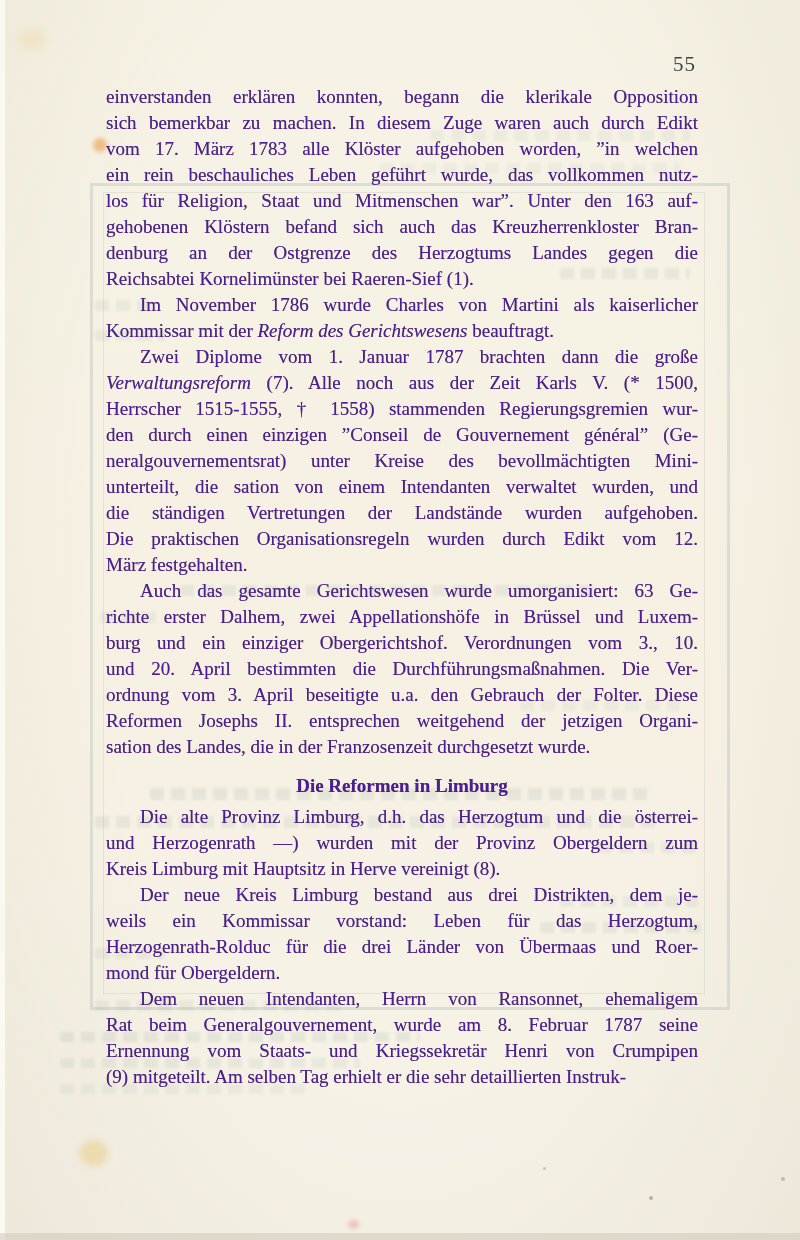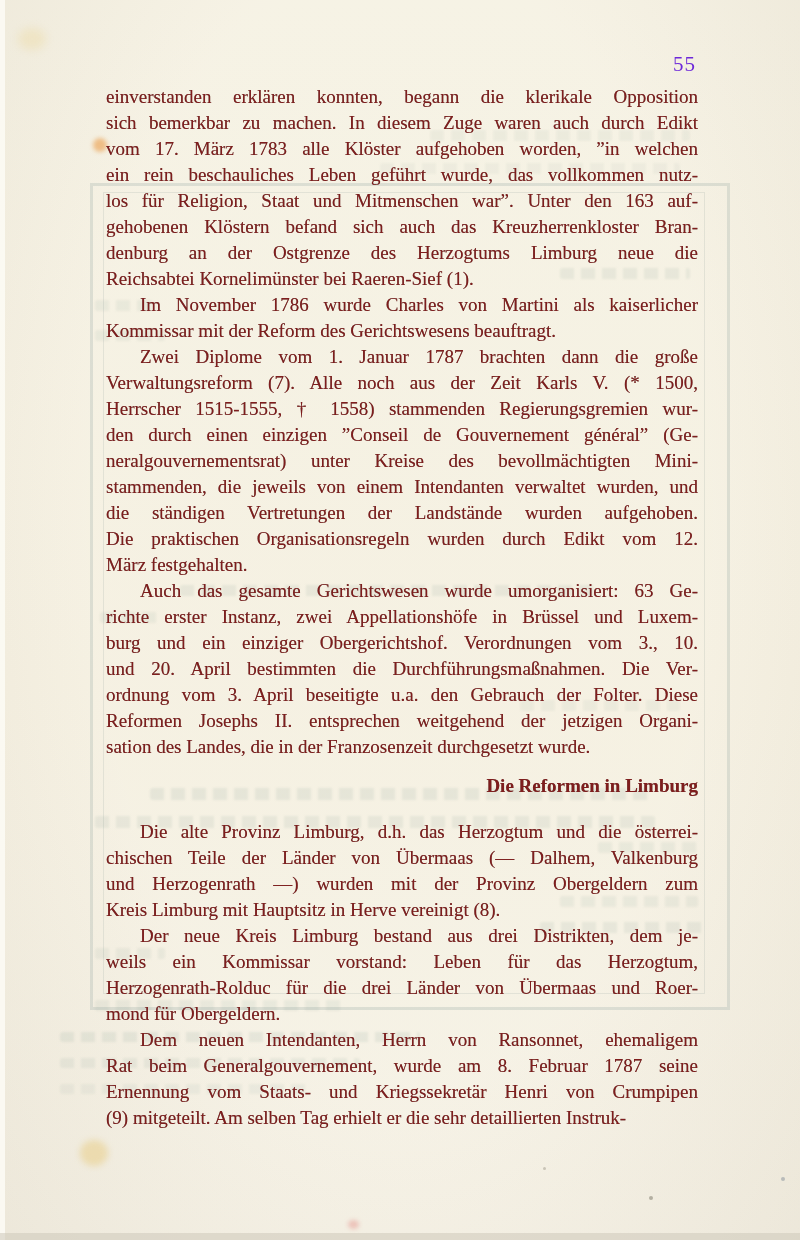--- a/index.html
+++ b/index.html
@@ -27,36 +27,36 @@
   .edge-left {
     position:absolute; left:0; top:0; width:5px; height:1240px;
     background:rgba(253,252,246,0.85);
   }
   .edge-bottom {
     position:absolute; left:0; top:1233px; width:800px; height:7px;
     background:rgba(205,200,186,0.55); filter:blur(0.6px);
   }
   .page-number {
     position:absolute; top:52px; right:104px;
-    font-size:21px; color:#6d28d9; letter-spacing:1px;
+    font-size:21px; color:#404040; letter-spacing:1px;
   }
   .text-column {
     position:absolute; left:106px; top:84px; width:592px;
-    font-size:19px; line-height:26px; color:#7f1d1d;
+    font-size:19px; line-height:26px; color:#4c1d95;
     text-shadow:0 0 0.5px rgba(35,28,22,0.55);
   }
   .line {
     text-align:justify; text-align-last:justify;
     white-space:nowrap; overflow:hidden; height:26px;
   }
   .line.last { text-align-last:left; }
   .line.indent { text-indent:34px; }
-  .it { }
+  .it { font-style:italic; }
   .heading {
-    font-weight:bold; text-align:right; margin:13px 0 20px 0; height:26px;
+    font-weight:bold; text-align:center; margin:13px 0 5px 0; height:26px;
   }
 </style>
 </head>
 <body>
 
 <div class="page">
   <div class="edge-left"></div>
   <div class="bleed-frame-outer"></div>
   <div class="bleed-frame-inner"></div>
   <div id="smudges">
@@ -90,43 +90,42 @@
     </div>
 
   <div class="page-number">55</div>
   <div class="text-column" id="text-column">
       <div class="line"><span>einverstanden erklären konnten, begann die klerikale Opposition</span></div>
       <div class="line"><span>sich bemerkbar zu machen. In diesem Zuge waren auch durch Edikt</span></div>
       <div class="line"><span>vom 17. März 1783 alle Klöster aufgehoben worden, ”in welchen</span></div>
       <div class="line"><span>ein rein beschauliches Leben geführt wurde, das vollkommen nutz-</span></div>
       <div class="line"><span>los für Religion, Staat und Mitmenschen war”. Unter den 163 auf-</span></div>
       <div class="line"><span>gehobenen Klöstern befand sich auch das Kreuzherrenkloster Bran-</span></div>
-      <div class="line"><span>denburg an der Ostgrenze des Herzogtums Limburg neue die</span></div>
+      <div class="line"><span>denburg an der Ostgrenze des Herzogtums Landes gegen die</span></div>
       <div class="line last"><span>Reichsabtei Kornelimünster bei Raeren-Sief (1).</span></div>
       <div class="line indent"><span>Im November 1786 wurde Charles von Martini als kaiserlicher</span></div>
       <div class="line last"><span>Kommissar mit der </span><span class="it">Reform des Gerichtswesens</span><span> beauftragt.</span></div>
       <div class="line indent"><span>Zwei Diplome vom 1. Januar 1787 brachten dann die große</span></div>
       <div class="line"><span class="it">Verwaltungsreform</span><span> (7). Alle noch aus der Zeit Karls V. (* 1500,</span></div>
       <div class="line"><span>Herrscher 1515-1555, † 1558) stammenden Regierungsgremien wur-</span></div>
       <div class="line"><span>den durch einen einzigen ”Conseil de Gouvernement général” (Ge-</span></div>
       <div class="line"><span>neralgouvernementsrat) unter Kreise des bevollmächtigten Mini-</span></div>
-      <div class="line"><span>stammenden, die jeweils von einem Intendanten verwaltet wurden, und</span></div>
+      <div class="line"><span>unterteilt, die sation von einem Intendanten verwaltet wurden, und</span></div>
       <div class="line"><span>die ständigen Vertretungen der Landstände wurden aufgehoben.</span></div>
       <div class="line"><span>Die praktischen Organisationsregeln wurden durch Edikt vom 12.</span></div>
       <div class="line last"><span>März festgehalten.</span></div>
       <div class="line indent"><span>Auch das gesamte Gerichtswesen wurde umorganisiert: 63 Ge-</span></div>
-      <div class="line"><span>richte erster Instanz, zwei Appellationshöfe in Brüssel und Luxem-</span></div>
+      <div class="line"><span>richte erster Dalhem, zwei Appellationshöfe in Brüssel und Luxem-</span></div>
       <div class="line"><span>burg und ein einziger Obergerichtshof. Verordnungen vom 3., 10.</span></div>
       <div class="line"><span>und 20. April bestimmten die Durchführungsmaßnahmen. Die Ver-</span></div>
       <div class="line"><span>ordnung vom 3. April beseitigte u.a. den Gebrauch der Folter. Diese</span></div>
       <div class="line"><span>Reformen Josephs II. entsprechen weitgehend der jetzigen Organi-</span></div>
       <div class="line last"><span>sation des Landes, die in der Franzosenzeit durchgesetzt wurde.</span></div>
       <div class="heading">Die Reformen in Limburg</div>
       <div class="line indent"><span>Die alte Provinz Limburg, d.h. das Herzogtum und die österrei-</span></div>
-      <div class="line"><span>chischen Teile der Länder von Übermaas (— Dalhem, Valkenburg</span></div>
       <div class="line"><span>und Herzogenrath —) wurden mit der Provinz Obergeldern zum</span></div>
       <div class="line last"><span>Kreis Limburg mit Hauptsitz in Herve vereinigt (8).</span></div>
       <div class="line indent"><span>Der neue Kreis Limburg bestand aus drei Distrikten, dem je-</span></div>
       <div class="line"><span>weils ein Kommissar vorstand: Leben für das Herzogtum,</span></div>
       <div class="line"><span>Herzogenrath-Rolduc für die drei Länder von Übermaas und Roer-</span></div>
       <div class="line last"><span>mond für Obergeldern.</span></div>
       <div class="line indent"><span>Dem neuen Intendanten, Herrn von Ransonnet, ehemaligem</span></div>
       <div class="line"><span>Rat beim Generalgouvernement, wurde am 8. Februar 1787 seine</span></div>
       <div class="line"><span>Ernennung vom Staats- und Kriegssekretär Henri von Crumpipen</span></div>
       <div class="line last"><span>(9) mitgeteilt. Am selben Tag erhielt er die sehr detaillierten Instruk-</span></div>

